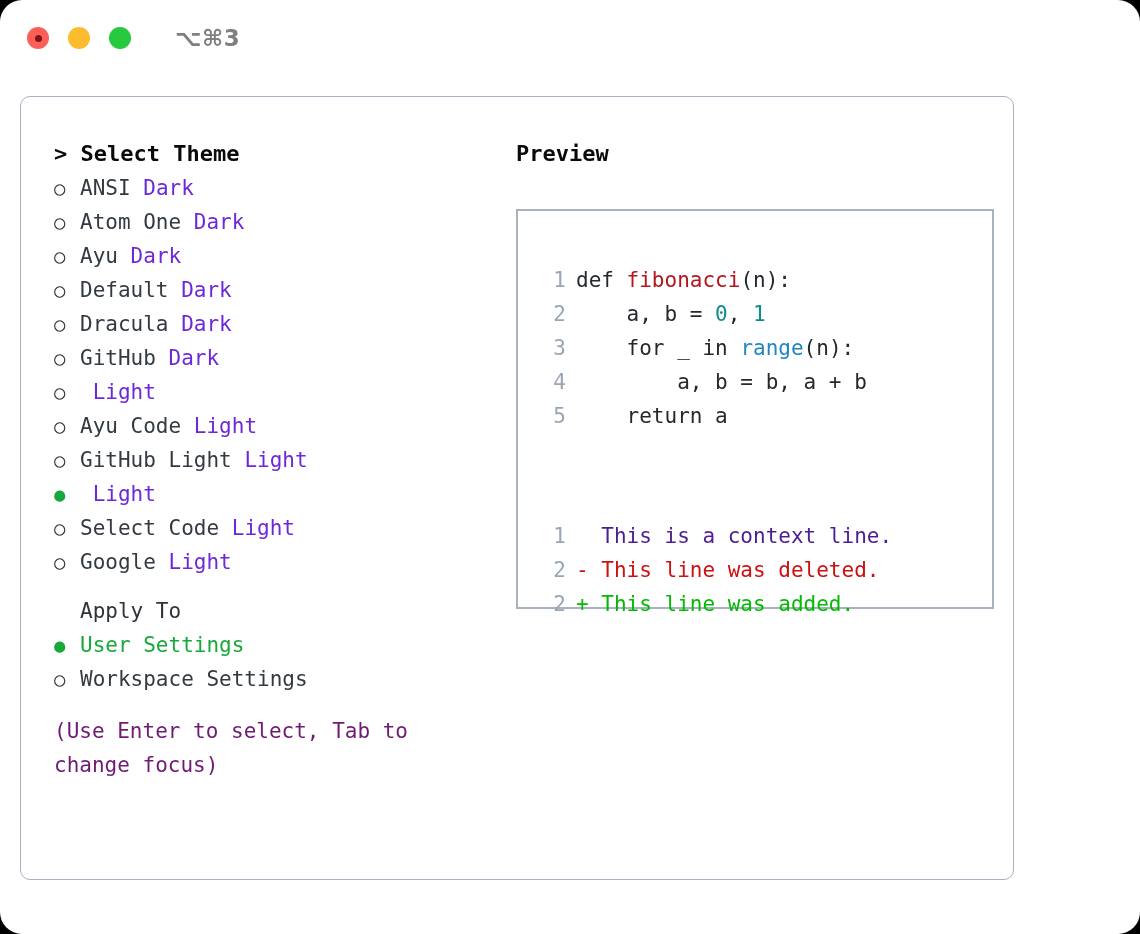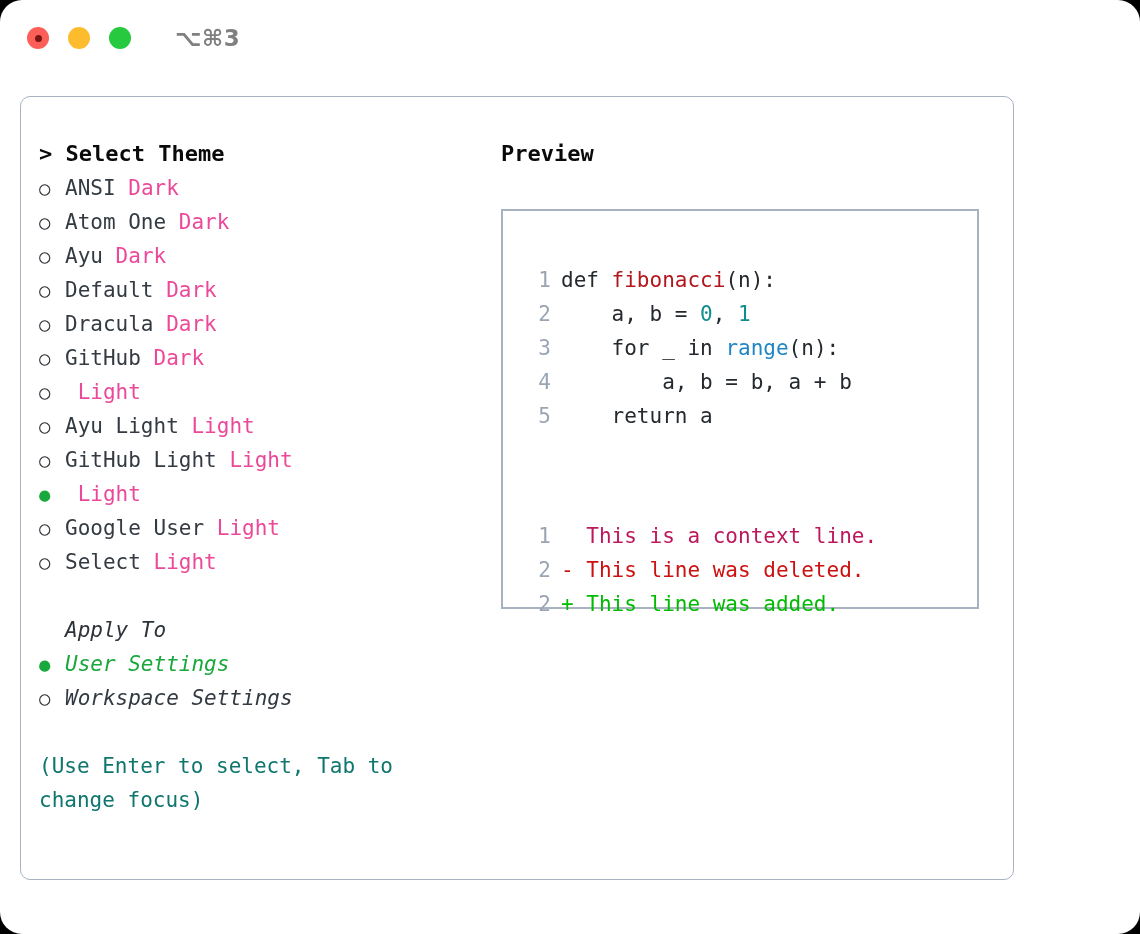--- a/index.html
+++ b/index.html
@@ -71,20 +71,21 @@
   
   .card {
     position: absolute;
     left: 20px;
     top: 96px;
     width: 994px;
     height: 784px;
     border: 1.5px solid #a8b2c0;
     border-radius: 10px;
     box-sizing: border-box;
+    padding-left: 15px;
   }
   .card-inner {
     position: relative;
     width: 100%;
     height: 100%;
   }
 
   
   .left-col {
     position: absolute;
@@ -115,40 +116,39 @@
     flex: none;
     color: #2d3339;
     font-size: 19px;
   }
   .marker.sel {
     color: #18a83c;
     font-size: 19px;
   }
   .name  { color: #333a42; }
   .name.selected { color: #18a83c; }
-  .tag   { color: #ec4899; }
+  .tag   { color: #6d28d9; }
 
   .applyto {
-    margin-top: 34px;
-    font-style: italic;
+    margin-top: 15px;
   }
   .applyto .label-row {
     display: flex;
     line-height: 34px;
     font-size: 21px;
     white-space: pre;
   }
   .applyto .label-row .marker { color: transparent; }
   .applyto .label-txt { color: #2d3339; }
 
   .hint {
-    margin-top: 34px;
-    font-size: 21px;
-    line-height: 34px;
-    color: #0f766e;
+    margin-top: 18px;
+    font-size: 21px;
+    line-height: 34px;
+    color: #701a75;
     width: 404px;
   }
 
   
   .right-col {
     position: absolute;
     left: 480px;
     top: 40px;
     width: 492px;
   }
@@ -173,21 +173,21 @@
     text-align: right;
     color: #9aa5b4;
     margin-right: 10px;
   }
   .ctext { color: #24292e; }
   .tok-fn  { color: #b3161d; }
   .tok-num { color: #0f8c8c; }
   .tok-kw  { color: #1f86c4; }
 
   .diff { margin-top: 34px; }
-  .dcontext { color: #be185d; }
+  .dcontext { color: #4c1d95; }
   .ddel { color: #cc1111; }
   .dadd { color: #00bb00; }
 </style>
 </head>
 <body>
 
 <div class="window">
 
   <div class="titlebar">
     <div class="dots">
@@ -206,25 +206,25 @@
       <div class="left-col">
         <div class="panel-header">&gt; Select Theme</div>
         <div class="theme-list" id="theme-list">
             <div class="row"><span class="marker">○</span><span class="name">ANSI</span><span> </span><span class="tag">Dark</span></div>
             <div class="row"><span class="marker">○</span><span class="name">Atom One</span><span> </span><span class="tag">Dark</span></div>
             <div class="row"><span class="marker">○</span><span class="name">Ayu</span><span> </span><span class="tag">Dark</span></div>
             <div class="row"><span class="marker">○</span><span class="name">Default</span><span> </span><span class="tag">Dark</span></div>
             <div class="row"><span class="marker">○</span><span class="name">Dracula</span><span> </span><span class="tag">Dark</span></div>
             <div class="row"><span class="marker">○</span><span class="name">GitHub</span><span> </span><span class="tag">Dark</span></div>
             <div class="row"><span class="marker">○</span><span> </span><span class="tag">Light</span></div>
-            <div class="row"><span class="marker">○</span><span class="name">Ayu Light</span><span> </span><span class="tag">Light</span></div>
+            <div class="row"><span class="marker">○</span><span class="name">Ayu Code</span><span> </span><span class="tag">Light</span></div>
             <div class="row"><span class="marker">○</span><span class="name">GitHub Light</span><span> </span><span class="tag">Light</span></div>
             <div class="row"><span class="marker sel">●</span><span> </span><span class="tag">Light</span></div>
-            <div class="row"><span class="marker">○</span><span class="name">Google User</span><span> </span><span class="tag">Light</span></div>
-            <div class="row"><span class="marker">○</span><span class="name">Select</span><span> </span><span class="tag">Light</span></div>
+            <div class="row"><span class="marker">○</span><span class="name">Select Code</span><span> </span><span class="tag">Light</span></div>
+            <div class="row"><span class="marker">○</span><span class="name">Google</span><span> </span><span class="tag">Light</span></div>
           </div>
 
         <div class="applyto">
           <div class="label-row">
             <span class="marker">○</span>
             <span class="label-txt">Apply To</span>
           </div>
           <div id="apply-list">
               <div class="row"><span class="marker sel">●</span><span class="name selected">User Settings</span></div>
               <div class="row"><span class="marker">○</span><span class="name">Workspace Settings</span></div>

